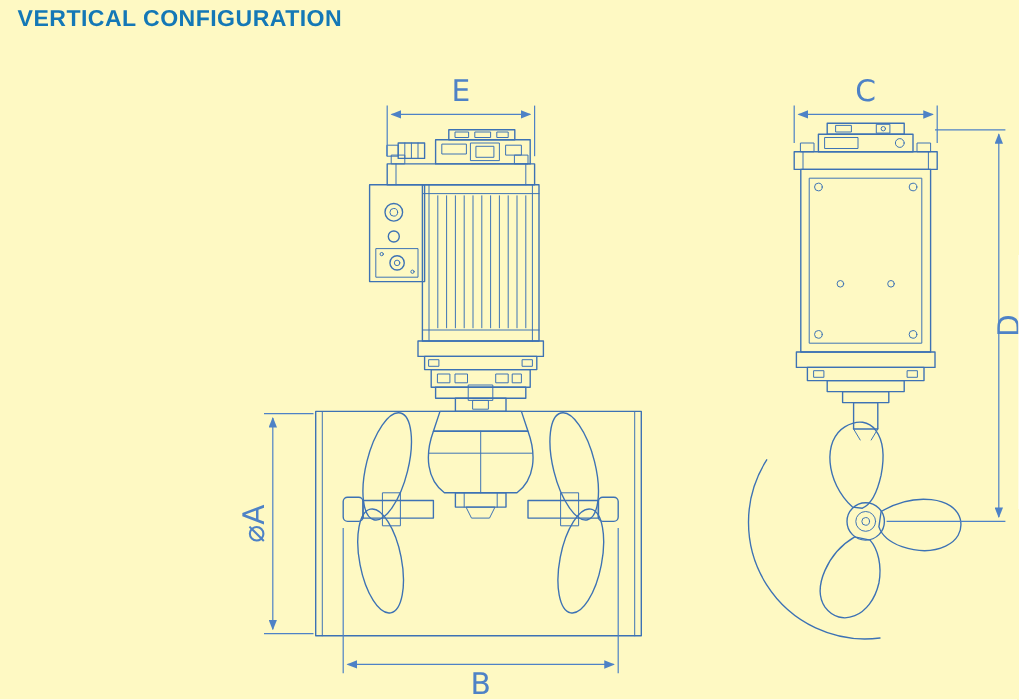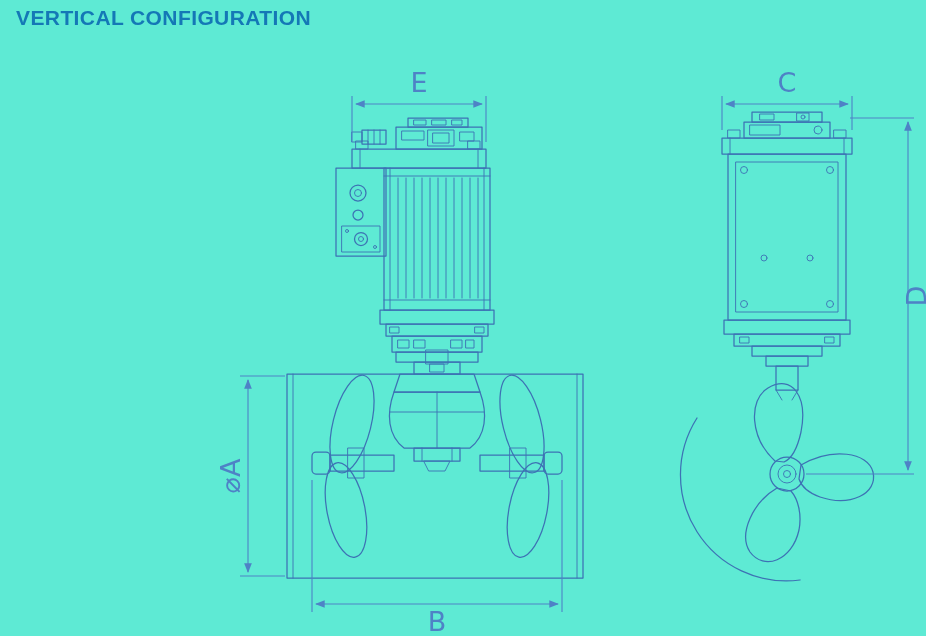--- a/index.html
+++ b/index.html
@@ -4,21 +4,21 @@
 <style>
   :root{
     --title:#1478b6;
     --line:#3d72b4;
     --dim:#4e82c6;
   }
   html,body{margin:0;padding:0;background:#ffffff;}
   .canvas{
     position:relative;
     width:926px;height:636px;
-    background:#5eead4;
+    background:#fef9c3;
     overflow:hidden;
     font-family:"Liberation Sans", sans-serif;
     text-align:center;
   }
   .page-title{
     position:absolute;left:16px;top:6px;margin:0;
     font-size:21px;font-weight:bold;letter-spacing:.4px;
     color:var(--title);
     font-family:"Liberation Sans", sans-serif;
   }

